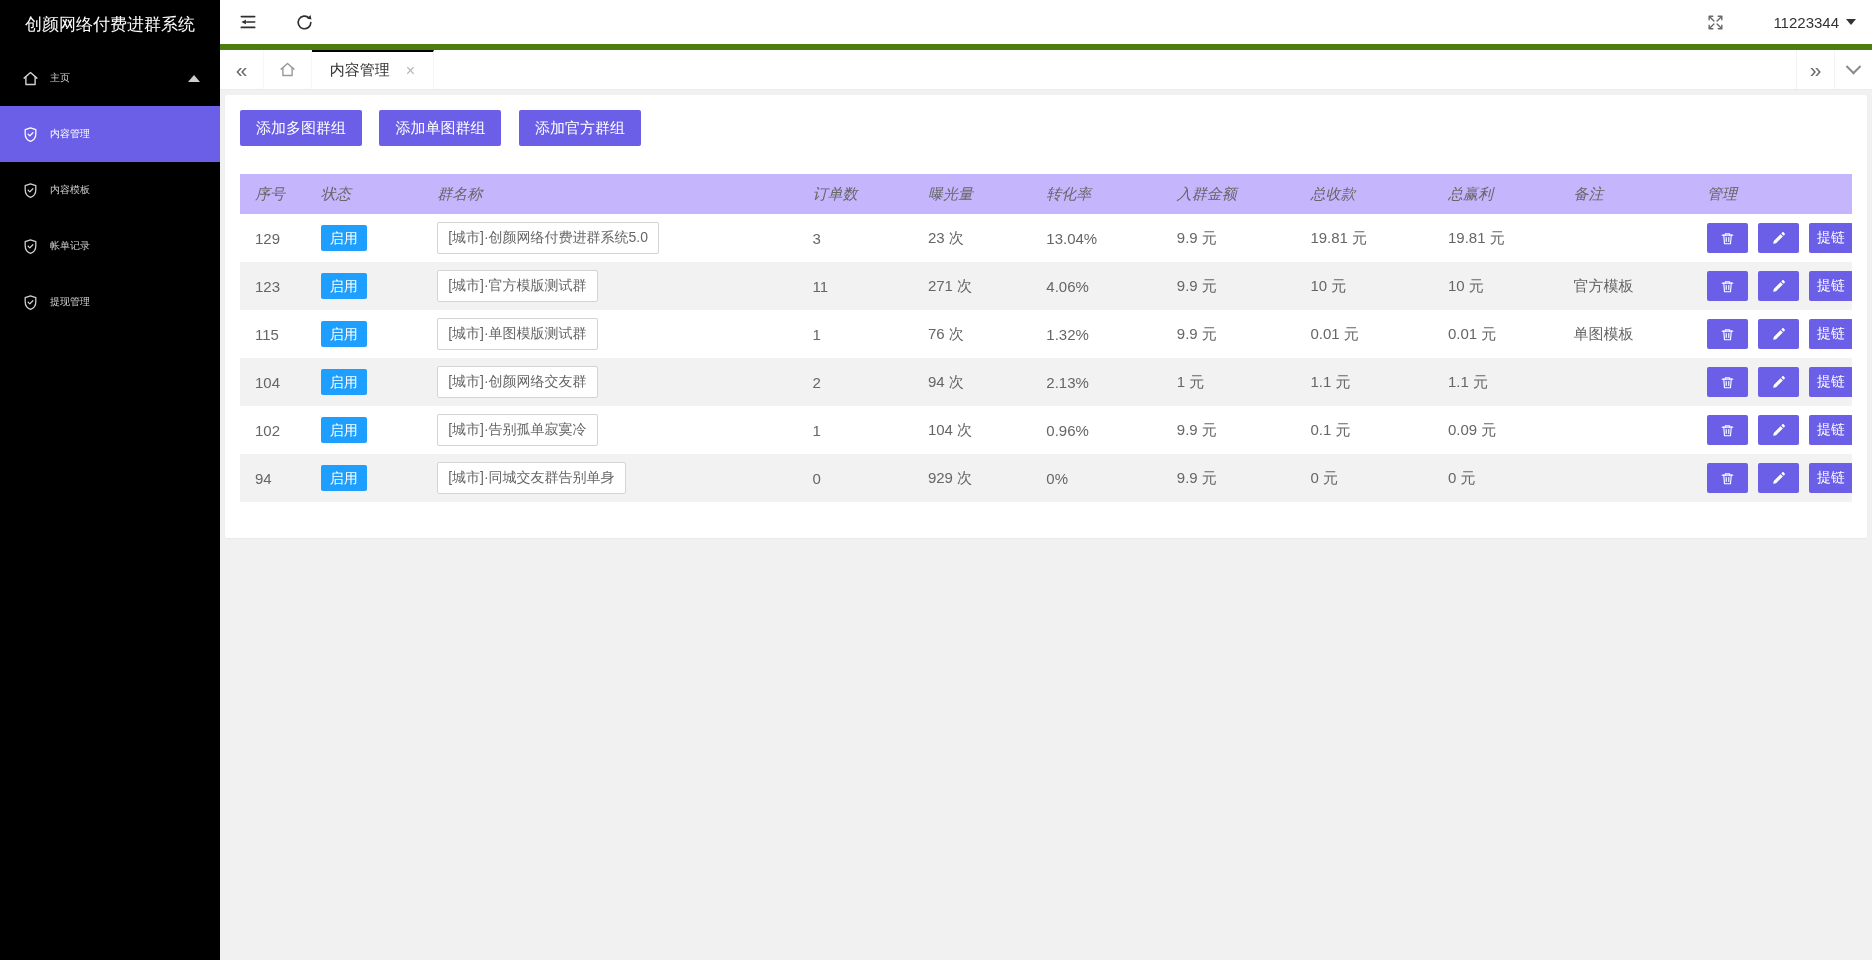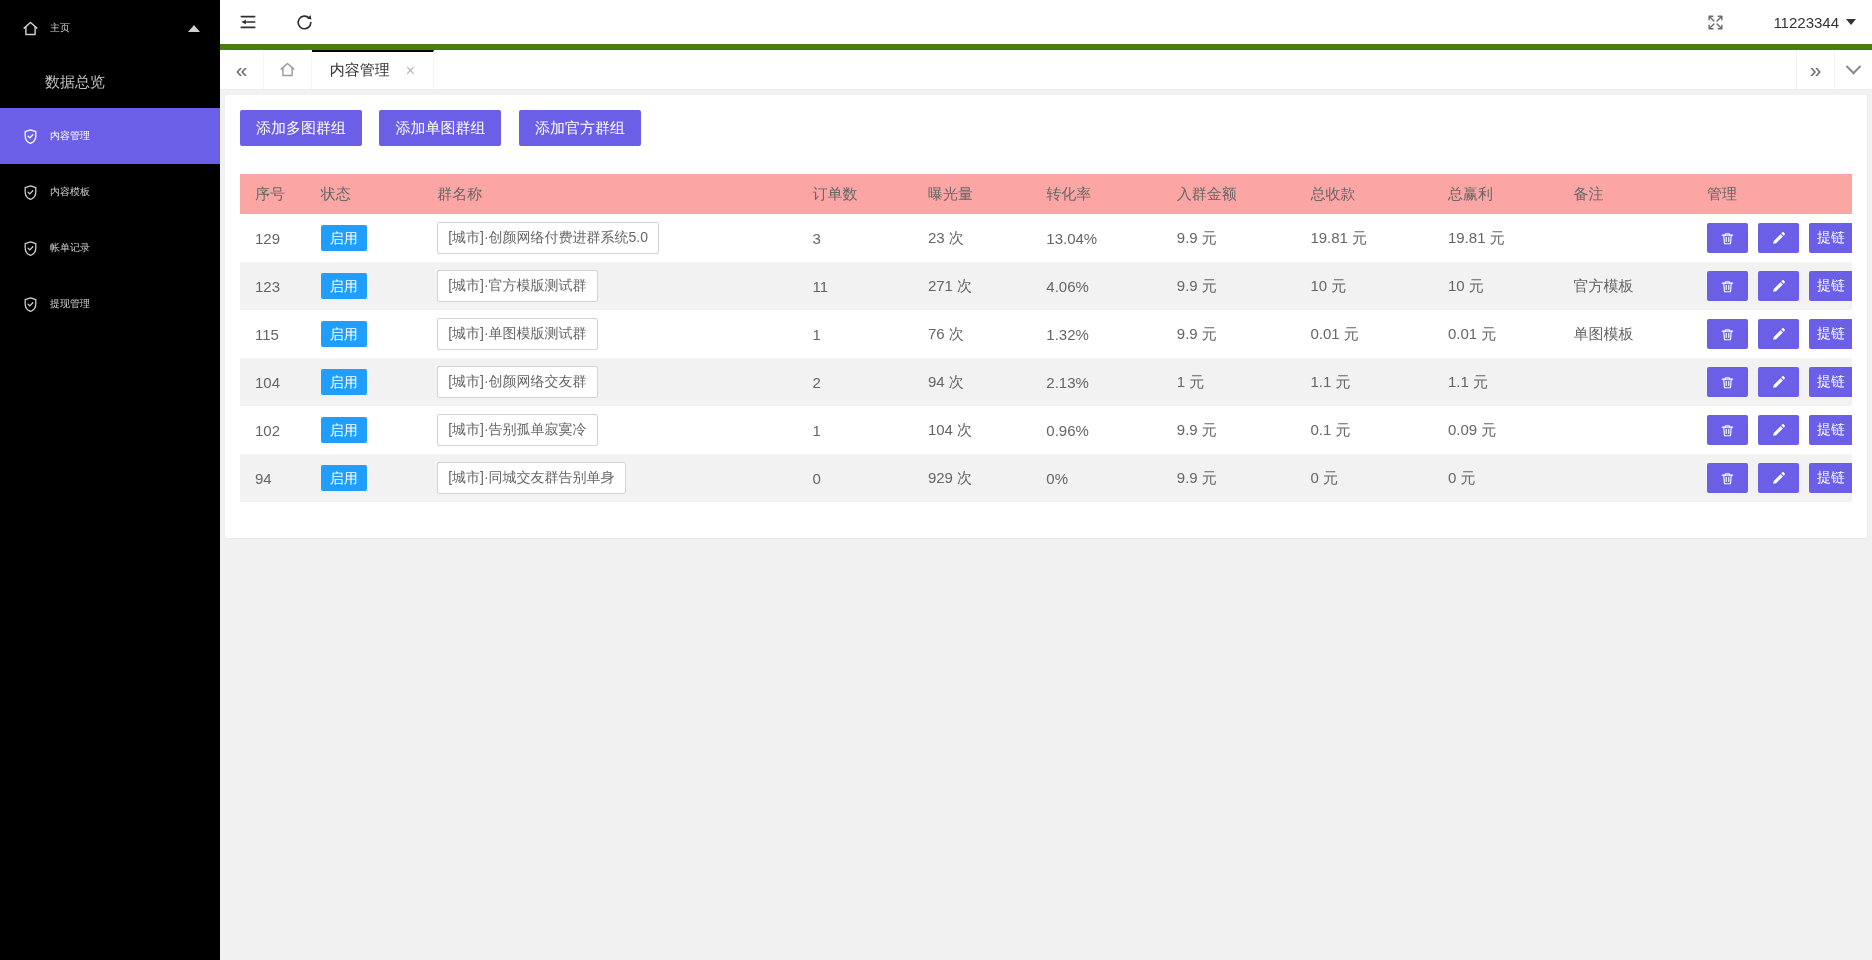--- a/index.html
+++ b/index.html
@@ -40,51 +40,49 @@
   .tabs-right{margin-left:auto;display:flex;align-items:stretch;}
   .tabs-right .tab-ctrl{border-right:none;border-left:1px solid #f3f3f3;width:38px;}
   .chev-down{width:11px;height:11px;border-right:2px solid #8a8a8a;border-bottom:2px solid #8a8a8a;transform:rotate(45deg) translate(-2px,-2px);}
   
   .content{position:absolute;left:220px;right:0;top:90px;bottom:0;background:var(--body-bg);overflow:auto;}
   .card{margin:5px;background:#fff;border-radius:2px;padding:15px 15px 36px 15px;box-shadow:0 1px 2px rgba(0,0,0,.04);}
   .toolbar{margin-bottom:28px;}
   .btn-primary{height:36px;padding:0 16px;margin-right:13px;background:var(--accent);color:#fff;border:none;border-radius:2px;font-size:15px;font-family:inherit;cursor:pointer;}
   
   table{width:100%;border-collapse:collapse;table-layout:fixed;}
-  thead tr{background:#fca5a5;height:40px;}
+  thead tr{background:#c4b5fd;height:40px;font-style:italic;}
   th{font-weight:normal;text-align:left;color:#666;font-size:15px;padding-left:15px;white-space:nowrap;overflow:hidden;}
   tbody tr{height:48px;}
   tbody tr:nth-child(even){background:#f2f2f2;}
   td{color:#666;font-size:15px;padding-left:15px;white-space:nowrap;overflow:hidden;}
   .badge{display:inline-block;background:var(--badge-blue);color:#fff;font-size:14px;line-height:1;padding:6px 9px;border-radius:2px;}
   .name-box{display:inline-block;background:#fff;border:1px solid #d4d4d4;border-radius:2px;padding:6px 10px;font-size:14px;color:#666;cursor:text;}
   .act-group{display:inline-flex;gap:10px;}
   .act{height:30px;min-width:41px;padding:0 8px;background:var(--accent);border:none;border-radius:2px;display:inline-flex;align-items:center;justify-content:center;color:#fff;font-size:14px;font-family:inherit;cursor:pointer;}
   svg{display:block;}
 </style>
 </head>
 <body>
 
 <aside class="sidebar">
+  <div class="logo">创颜网络付费进群系统</div>
   <nav class="menu">
 
     <div class="menu-item">
       <span class="mi-icon">
         <svg viewBox="0 0 24 24" width="17" height="17" fill="none" stroke="#d0d0d0" stroke-width="2" stroke-linecap="round" stroke-linejoin="round">
             <path d="M3 11.5 12 3.5l9 8"></path>
             <path d="M5.5 10v10.5h13V10"></path>
           </svg>
       </span>
       <span>主页</span>
       <span class="tri-up"></span>
     </div>
 
-    <div class="sub-item">
-      <span>数据总览</span>
-    </div>
 
     <div class="menu-item active">
       <span class="mi-icon">
         <svg viewBox="0 0 24 24" width="17" height="17" fill="none" stroke="#ffffff" stroke-width="1.8" stroke-linecap="round" stroke-linejoin="round">
             <path d="M12 2.5 19.5 5v6c0 5.3-3.2 9.2-7.5 10.7C7.7 20.2 4.5 16.3 4.5 11V5Z"></path>
             <polyline points="8.7 11.6 11.1 14 15.3 9.6"></polyline>
           </svg>
       </span>
       <span>内容管理</span>
     </div>

